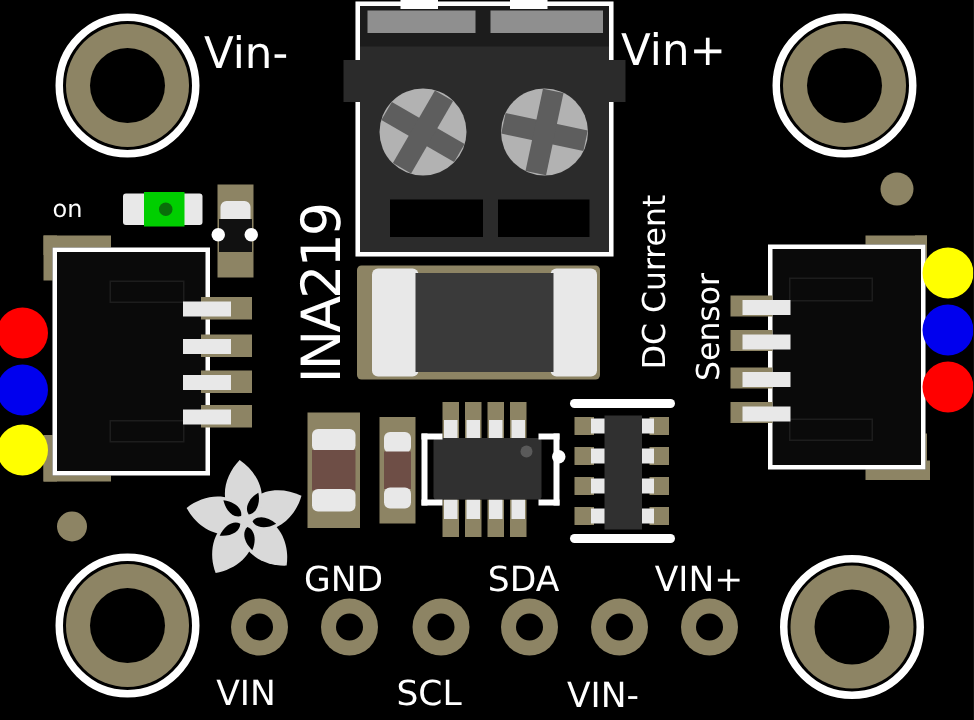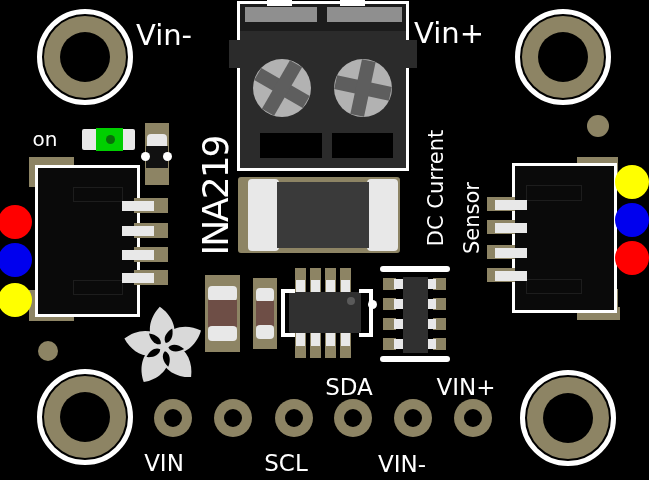--- a/index.html
+++ b/index.html
@@ -2,21 +2,21 @@
 <html><head>
 <meta charset="utf-8">
 <style>
   html,body{margin:0;padding:0;background:#222;}
   .board{position:relative;width:649px;height:480px;background:#000;overflow:hidden;
          font-family:"DejaVu Sans",sans-serif;}
   .abs{position:absolute;}
   
   .hlabel{position:absolute;color:#fff;white-space:nowrap;transform:translate(-50%,-50%);}
   .vlabel{position:absolute;color:#fff;white-space:nowrap;transform:translate(-50%,-50%) rotate(-90deg);}
-  .f29{font-size:29px;} .f24{font-size:20px;} .f23{font-size:23px;}
+  .f29{font-size:29px;} .f24{font-size:16px;} .f23{font-size:23px;}
   .f21{font-size:21px;} .f36{font-size:36px;letter-spacing:-2px;}
   
   .mhole{position:absolute;width:96px;height:96px;}
   .mhole .ring{position:absolute;inset:0;border:5px solid #fff;border-radius:50%;}
   .mhole .pad{position:absolute;inset:7px;background:#8d8464;border-radius:50%;}
   .mhole .bore{position:absolute;inset:23px;background:#000;border-radius:50%;}
   
   .phole{position:absolute;width:38px;height:38px;border-radius:50%;background:#8d8464;}
   .phole::after{content:"";position:absolute;inset:10px;border-radius:50%;background:#000;}
   .via{position:absolute;border-radius:50%;background:#8d8464;}
@@ -230,18 +230,19 @@
   <div class="phole" style="left:394px;top:399px"></div>
   <div class="phole" style="left:454px;top:399px"></div>
 
   <div class="hlabel f29" style="left:164px;top:35px">Vin-</div>
   <div class="hlabel f29" style="left:449px;top:33px">Vin+</div>
   <div class="hlabel f24" style="left:45px;top:139px">on</div>
   <div class="vlabel f36" style="left:215px;top:196px">INA219</div>
   <div class="vlabel f21" style="left:436px;top:188px">DC Current</div>
   <div class="vlabel f21" style="left:472px;top:218px">Sensor</div>
   <div class="hlabel f23" style="left:164px;top:463px">VIN</div>
+  <div class="hlabel f23" style="left:229px;top:387px">GND</div>
   <div class="hlabel f23" style="left:286px;top:463px">SCL</div>
   <div class="hlabel f23" style="left:349px;top:387px">SDA</div>
   <div class="hlabel f23" style="left:402px;top:464px">VIN-</div>
   <div class="hlabel f23" style="left:466px;top:387px">VIN+</div>
 
 </div>
 
 </body></html>

